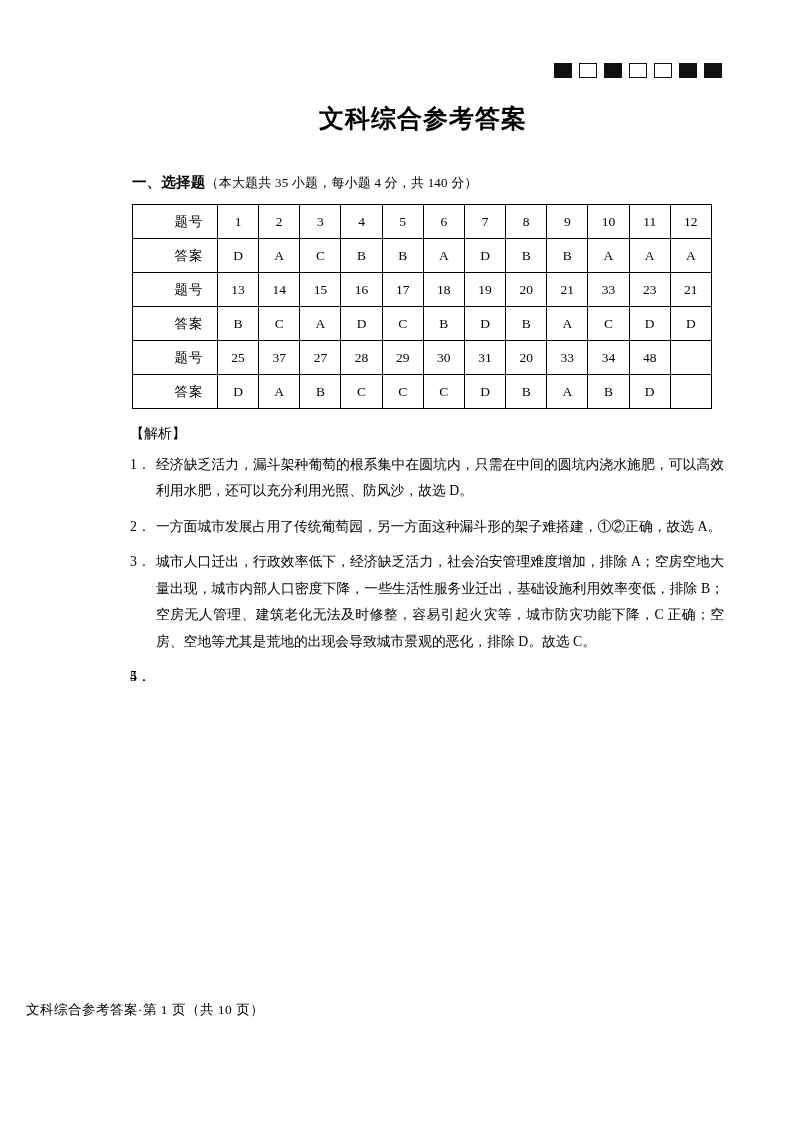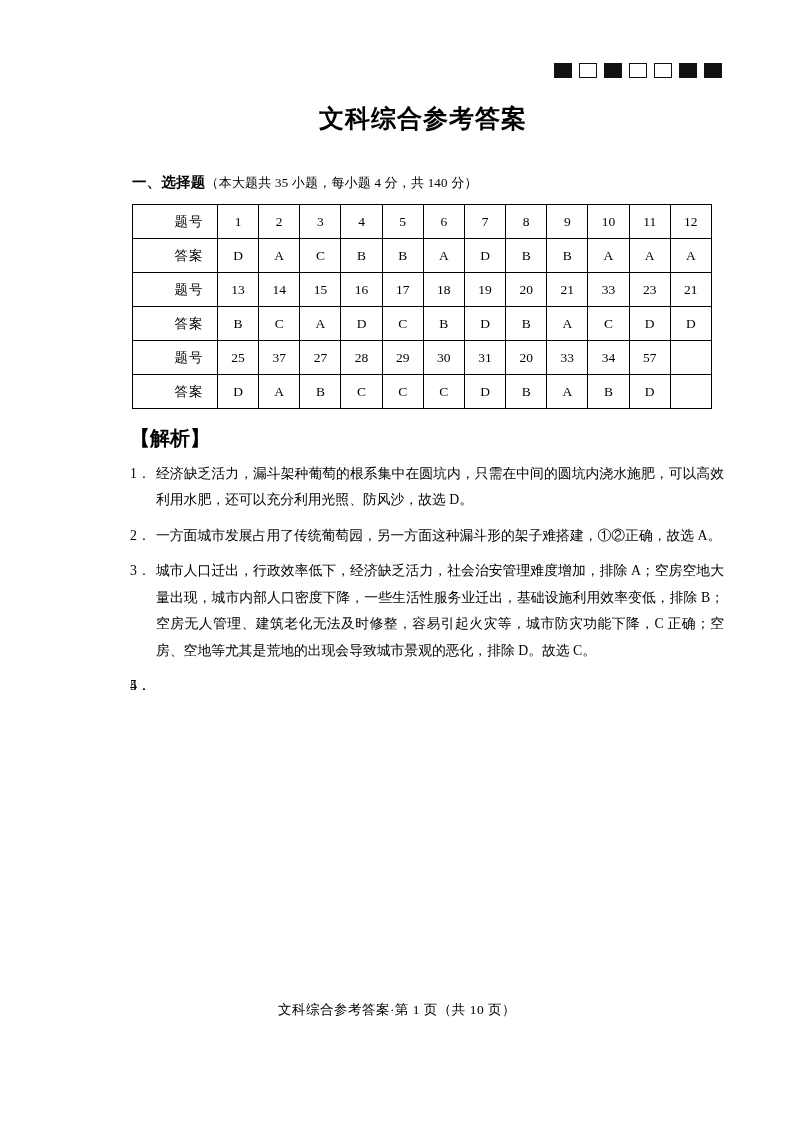--- a/index.html
+++ b/index.html
@@ -76,22 +76,22 @@
     font-family: "Liberation Serif", "DejaVu Serif", serif;
   }
   table.ans td.hd {
     width: 54px;
     font-size: 13.5px;
     letter-spacing: 1px;
     padding-left: 29px;
   }
   .brackets {
     margin: 16px 0 0 8px;
-    font-size: 20px;
-    font-weight: bold;
+    font-size: 14px;
+    font-weight: normal;
   }
   ol.explain {
     list-style: none;
     margin: 6px 0 0 0;
     padding: 0;
   }
   ol.explain > li {
     position: relative;
     padding-left: 34px;
     margin-top: 9px;
@@ -105,21 +105,21 @@
     left: 8px;
     top: 0;
     width: 26px;
     font-size: 13.8px;
   }
   .footer {
     position: absolute;
     left: 0;
     right: 0;
     bottom: 104px;
-    text-align: center;
+    text-align: left;
     font-size: 13.5px;
     letter-spacing: .5px;
   }
 </style>
 </head>
 <body>
 
 <div class="page">
   <div class="sheet">
 
@@ -206,21 +206,21 @@
           <td>25</td>
           <td>37</td>
           <td>27</td>
           <td>28</td>
           <td>29</td>
           <td>30</td>
           <td>31</td>
           <td>20</td>
           <td>33</td>
           <td>34</td>
-          <td>57</td>
+          <td>48</td>
           <td></td>
         </tr>
         <tr>
           <td class="hd">答案</td>
           <td>D</td>
           <td>A</td>
           <td>B</td>
           <td>C</td>
           <td>C</td>
           <td>C</td>

